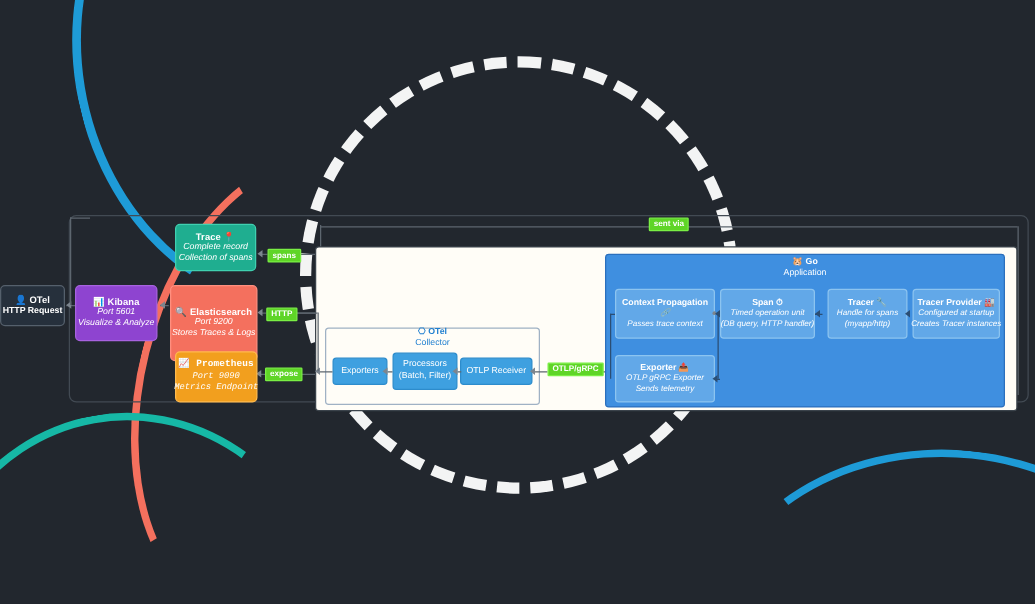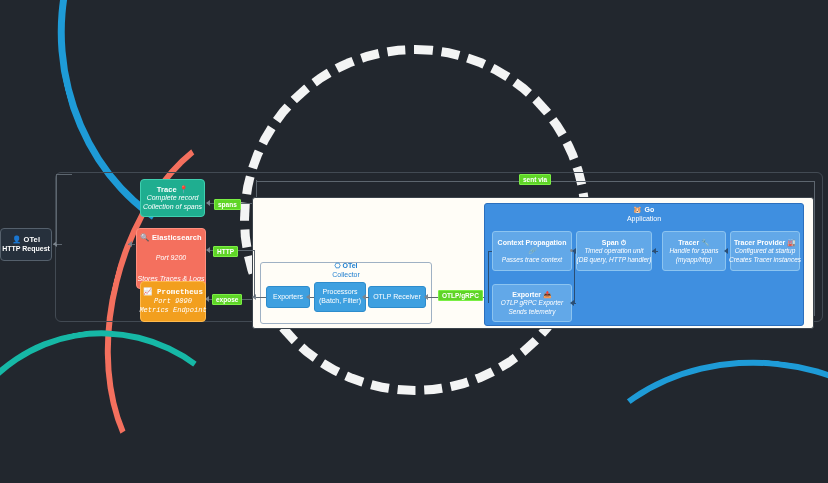--- a/index.html
+++ b/index.html
@@ -48,21 +48,21 @@
     padding: 3px 4px;
   }
   .node .t1 { font-size: 7.5px; font-weight: bold; letter-spacing: .1px; white-space: nowrap; }
   .node .t2, .node .t3 { font-size: 7px; font-style: italic; white-space: nowrap; }
 
   .n-user   { left: 0px;   top: 228px; width: 52px;  height: 33px; background: #26303c; border: 1px solid #55606c; }
   .n-user .t1 { font-style: normal; }
   .n-user .t2 { font-style: normal; font-weight: bold; font-size: 7px; }
 
   .n-kibana { left: 60px;  top: 228px; width: 66px;  height: 45px; background: #8e44d0; border: 1px solid #a862e0; }
-  .n-es     { left: 136px; top: 228px; width: 70px;  height: 61px; background: #f4705e; border: 1px solid #ff8f7f; gap: 12px; }
+  .n-es     { left: 136px; top: 228px; width: 70px;  height: 61px; background: #f4705e; border: 1px solid #ff8f7f; }
   .n-trace  { left: 140px; top: 179px; width: 65px;  height: 38px; background: #1fae90; border: 1px solid #3fd0b0; }
   .n-prom   { left: 140px; top: 281px; width: 66px;  height: 41px; background: #f29f1e; border: 1px solid #ffba4e; font-family: Liberation Mono, monospace; }
 
   
   .edge-label {
     position: absolute; background: #5fd527; color: #ffffff;
     font-size: 6.5px; font-weight: bold; padding: 1px 3px;
     border: 1px solid #7aef44; border-radius: 1px; white-space: nowrap;
     line-height: 1.1;
   }
@@ -252,20 +252,25 @@
   <div class="ln h" style="left:572px; top:303px; width:4px; background:#2b4e74;"></div>
   <div class="arrow dk left" style="left:570px; top:300px;"></div>
   <div class="ln v" style="left:488px; top:251px; height:52px; background:#2b4e74;"></div>
   <div class="ln h" style="left:488px; top:251px; width:4px; background:#2b4e74;"></div>
 
   <div class="node n-user">
     <span class="t1"><span>👤 </span><span>OTel</span></span>
     <span class="t2">HTTP Request</span>
   </div>
 
+  <div class="node n-kibana">
+    <span class="t1"><span>📊 </span><span>Kibana</span></span>
+    <span class="t2">Port 5601</span>
+    <span class="t3">Visualize &amp; Analyze</span>
+  </div>
 
   <div class="node n-es">
     <span class="t1"><span>🔍 </span><span>Elasticsearch</span></span>
     <span class="t2">Port 9200</span>
     <span class="t3">Stores Traces &amp; Logs</span>
   </div>
 
   <div class="node n-trace">
     <span class="t1"><span>Trace</span><span> 📍</span></span>
     <span class="t2">Complete record</span>

